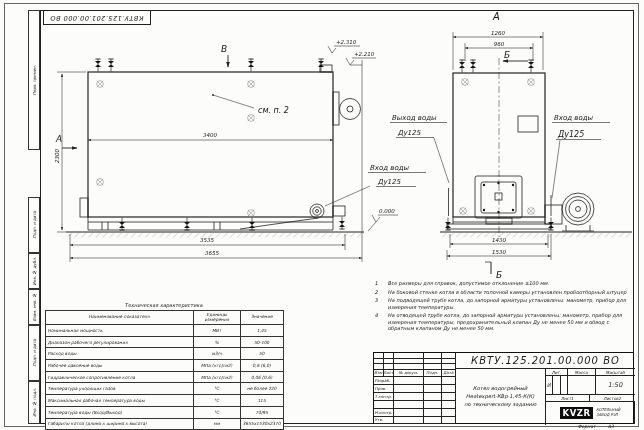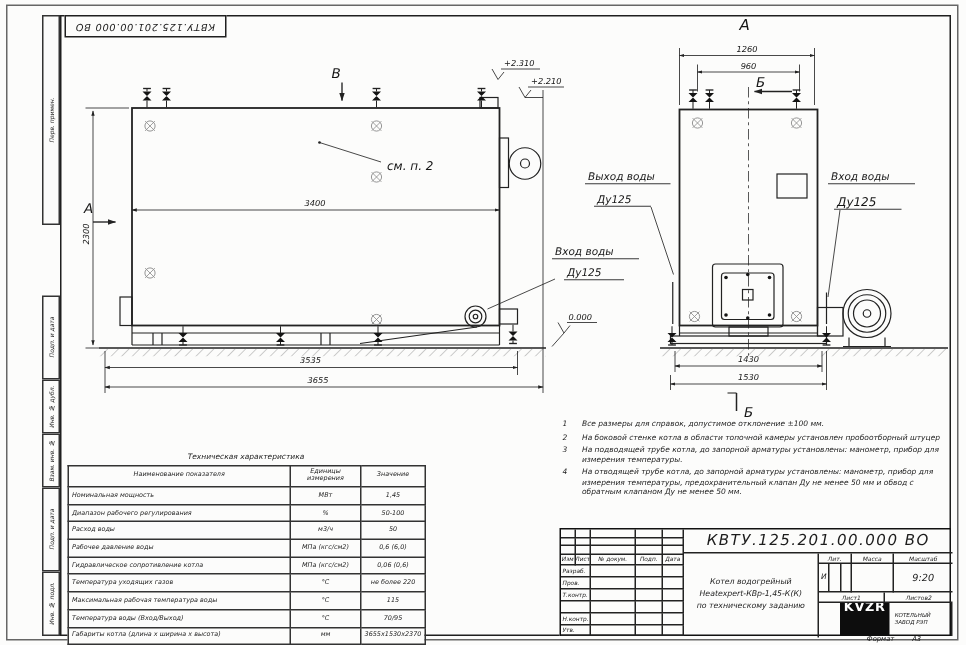--- a/index.html
+++ b/index.html
@@ -40,21 +40,21 @@
           font-size:10px;font-style:italic;letter-spacing:1px;white-space:nowrap;}
   .desc{left:82px;top:16px;width:90px;height:56px;border-right:1px solid #222;display:flex;flex-direction:column;align-items:center;justify-content:center;
         font-size:5.2px;font-style:italic;text-align:center;line-height:1.5;}
   .lmm{position:absolute;top:16px;height:7px;font-size:3.8px;}
   .vrow{position:absolute;top:23px;height:19px;}
   .litbox{display:flex;width:100%;height:100%;}
   .litbox i{flex:1;border-right:1px solid #222;display:flex;align-items:center;justify-content:center;font-size:5px;}
   .litbox i:last-child{border-right:none;}
   .shrow{position:absolute;top:42px;height:7px;font-size:3.8px;justify-content:space-between;padding:0 2px;}
   .company{position:absolute;left:172px;top:49px;width:89px;height:21.5px;border-right:none;display:flex;align-items:center;justify-content:center;gap:3px;}
-  .logo{background:#0d0d0d;color:#fff;font-weight:bold;font-size:8.5px;font-style:normal;padding:1px 3px 16px 3px;letter-spacing:.5px;text-align:center;}
+  .logo{background:#0d0d0d;color:#fff;font-weight:bold;font-size:8.5px;font-style:normal;padding:1px 3px 1px 3px;letter-spacing:.5px;text-align:center;}
   .cname{font-size:3.7px;font-style:italic;line-height:1.25;text-align:left;}
   .fmt{left:556px;top:424px;width:80px;font-size:4.5px;font-style:italic;display:flex;gap:12px;justify-content:center;}
   
   text{fill:#161616;font-family:"DejaVu Sans",sans-serif;font-style:italic;}
   .dt{font-size:5.5px;}
   .lb{font-size:7px;}
   .lb2{font-size:8px;}
   .mk{font-size:9px;}
   .vt{font-size:10px;}
 </style>
@@ -432,21 +432,21 @@
     <div class="cell lmm" style="left:222px;width:39px;border-right:none">Масштаб</div>
 
     <div class="cell vrow" style="left:172px;width:22px;padding:0">
       <div class="litbox">
           <i>И</i>
           <i></i>
           <i></i>
         </div>
     </div>
     <div class="cell vrow" style="left:194px;width:28px"></div>
-    <div class="cell vrow" style="left:222px;width:39px;border-right:none;font-size:6.5px">9:20</div>
+    <div class="cell vrow" style="left:222px;width:39px;border-right:none;font-size:6.5px">1:50</div>
 
     <div class="cell shrow" style="left:172px;width:44px">
       <span>Лист</span>
         <span>1</span>
     </div>
     <div class="cell shrow" style="left:216px;width:45px;border-right:none">
       <span>Листов</span>
         <span>2</span>
     </div>
 

